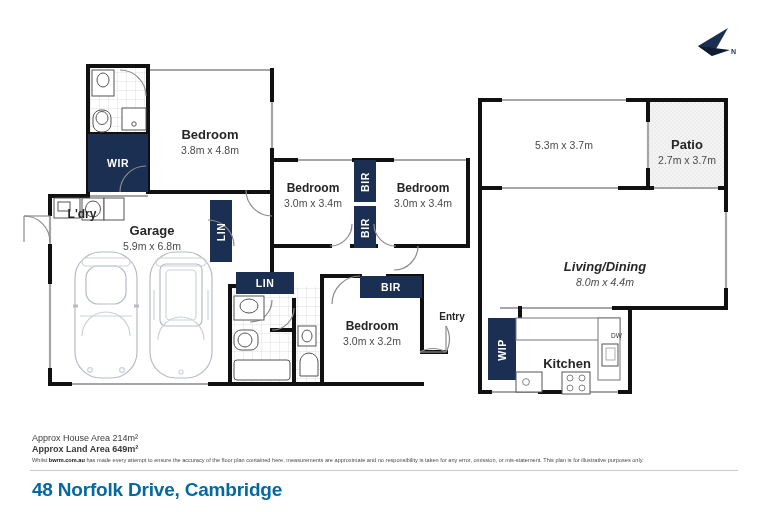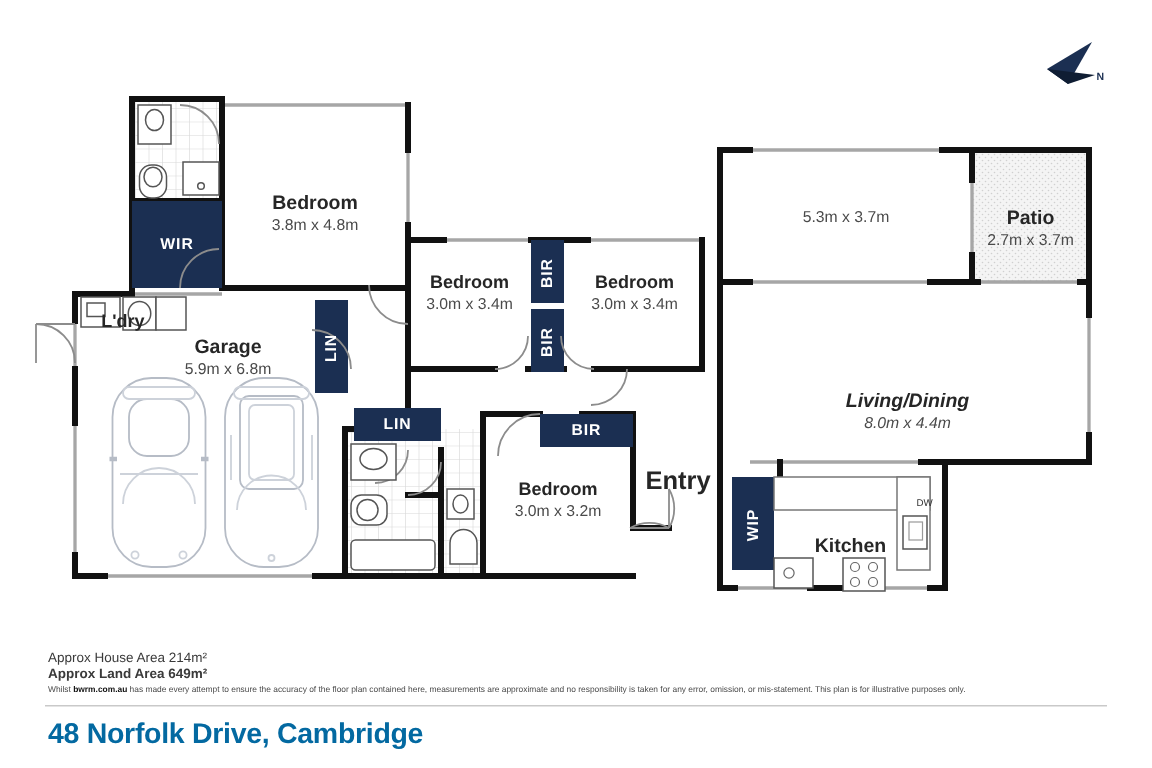--- a/index.html
+++ b/index.html
@@ -9,21 +9,21 @@
   
   #plan{position:absolute;left:0;top:0;width:768px;height:420px;}
   #plan svg{display:block;}
 
   
   .rlabel{position:absolute;text-align:center;color:#2b2b2b;line-height:1.15;
           font-family:"Liberation Sans",sans-serif;pointer-events:none;}
   .rname{font-size:13px;font-weight:700;color:#262626;white-space:nowrap;}
   .rdim{font-size:10.5px;font-weight:400;color:#4a4a4a;white-space:nowrap;margin-top:1px;}
   .rname.sm{font-size:12px;}
-  .rname.xs{font-size:17px;}
+  .rname.xs{font-size:10px;}
 
   
   .navytxt{position:absolute;color:#ffffff;font-size:10.5px;font-weight:700;
            letter-spacing:.6px;font-family:"Liberation Sans",sans-serif;
            white-space:nowrap;pointer-events:none;}
   .navytxt.vert{transform-origin:center center;}
   .tiny{position:absolute;font-size:6.5px;color:#333;font-weight:400;
         font-family:"Liberation Sans",sans-serif;white-space:nowrap;pointer-events:none;}
 
   

